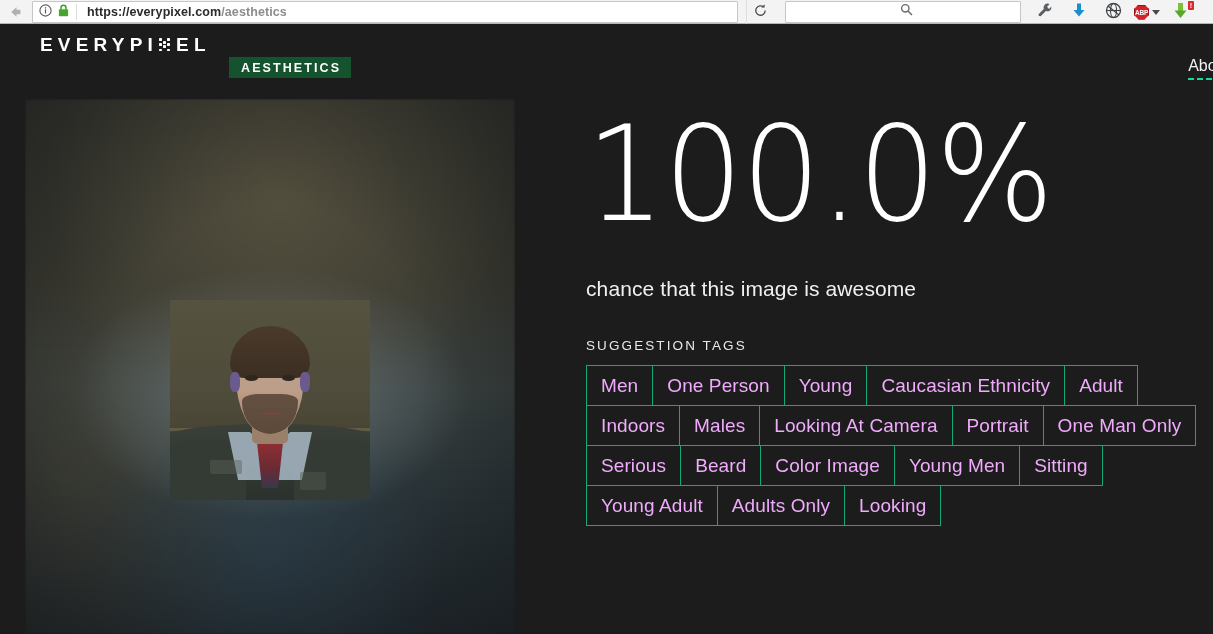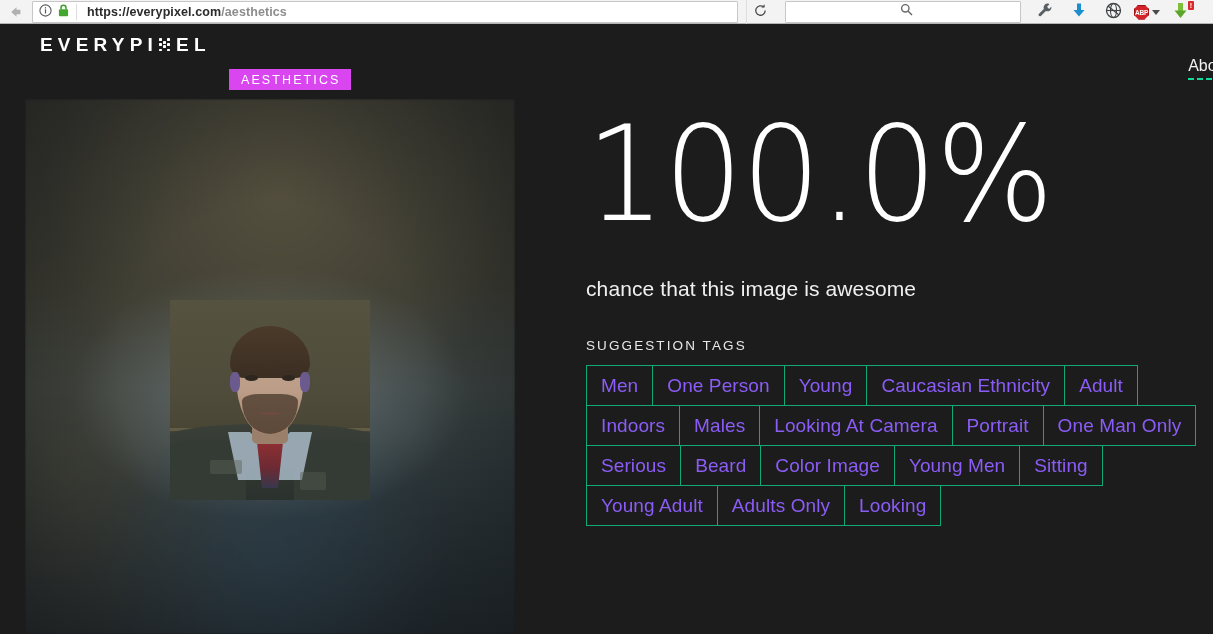--- a/index.html
+++ b/index.html
@@ -198,29 +198,28 @@
     height: 2.6px;
     background: #ffffff;
     border-radius: 0.4px;
   }
 
   #aesthetics-badge {
     position: absolute;
     left: 212px;
     top: 33px;
     height: 21px;
-    background: #d946ef;
+    background: #14532d;
     color: #ffffff;
     font-size: 12.5px;
-    font-weight: normal;
+    font-weight: bold;
     letter-spacing: 2.1px;
     padding: 0 10px 0 12px;
     display: flex;
     align-items: center;
-    margin-top: 12px;
   }
 
   #about-link {
     position: absolute;
     right: 0;
     top: 33px;
     font-size: 16px;
     color: #f2f2f2;
     border-bottom: 2px dashed #15d99a;
     padding-bottom: 3px;
@@ -392,21 +391,21 @@
 
   #tags {
     margin-top: 12px;
     display: flex;
     flex-wrap: wrap;
     width: 612px;
     align-content: flex-start;
   }
   .tag {
     border: 1px solid #12a878;
-    color: #8b5cf6;
+    color: #f0abfc;
     font-size: 19px;
     height: 41px;
     line-height: 39px;
     padding: 0 14px;
     margin: 0 -1px -1px 0;
     white-space: nowrap;
     background: transparent;
     letter-spacing: 0.1px;
   }
 </style>

